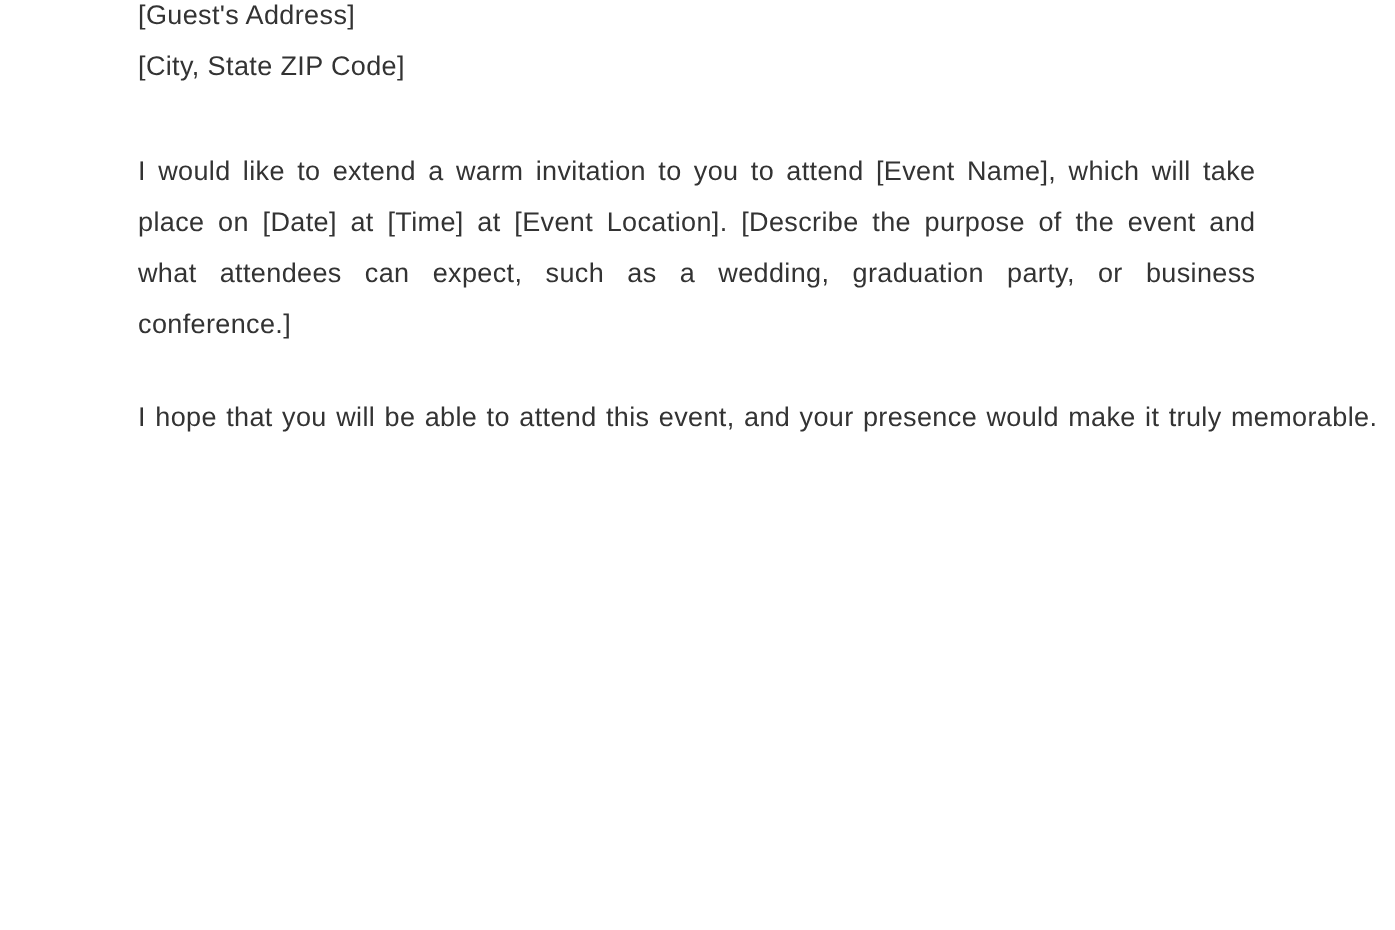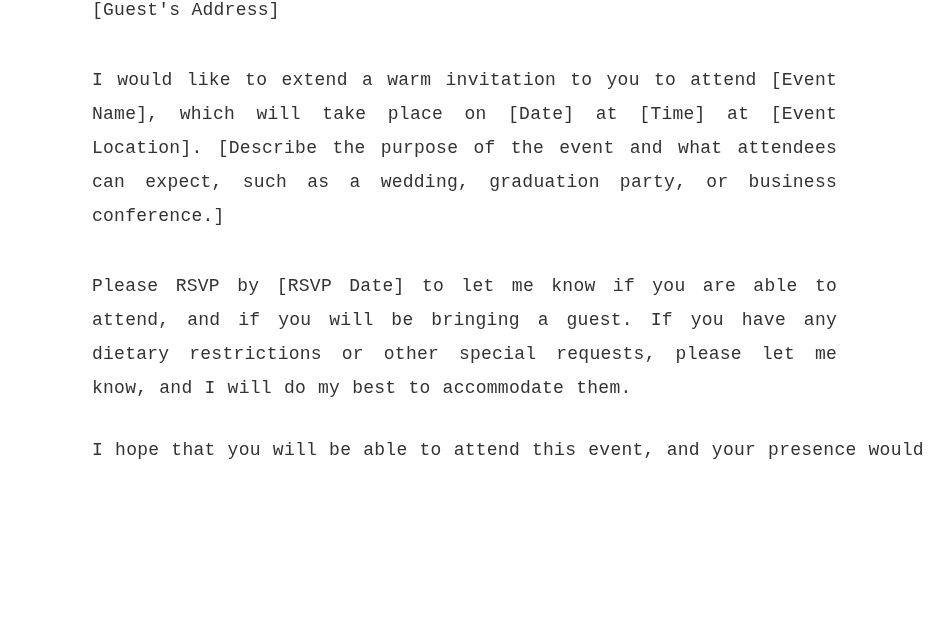--- a/index.html
+++ b/index.html
@@ -9,21 +9,21 @@
     height: 620px;
     background: #ffffff;
     overflow: hidden;
   }
   .page {
     position: relative;
     width: 930px;
     height: 620px;
     background: #ffffff;
     overflow: hidden;
-    font-family: Liberation Mono, monospace;
+    font-family: Liberation Sans, sans-serif;
     color: #333333;
   }
   .letter {
     position: absolute;
     left: 92px;
     top: -7px;
     width: 745px;
     font-size: 18px;
     line-height: 34px;
     letter-spacing: 0.25px;
@@ -49,24 +49,24 @@
   }
 </style>
 </head>
 <body>
 
 <div class="page">
   <div class="letter">
 
     <div>
       <p class="recipient-line">[Guest's Address]</p>
+      <p class="recipient-line">[City, State ZIP Code]</p>
     </div>
 
 
     <p class="para">I would like to extend a warm invitation to you to attend [Event Name], which will take place on [Date] at [Time] at [Event Location]. [Describe the purpose of the event and what attendees can expect, such as a wedding, graduation party, or business conference.]</p>
 
 
-    <p class="para">Please RSVP by [RSVP Date] to let me know if you are able to attend, and if you will be bringing a guest. If you have any dietary restrictions or other special requests, please let me know, and I will do my best to accommodate them.</p>
 
     <p class="para clipped">I hope that you will be able to attend this event, and your presence would make it truly memorable.</p>
 
   </div>
 </div>
 
 </body></html>

